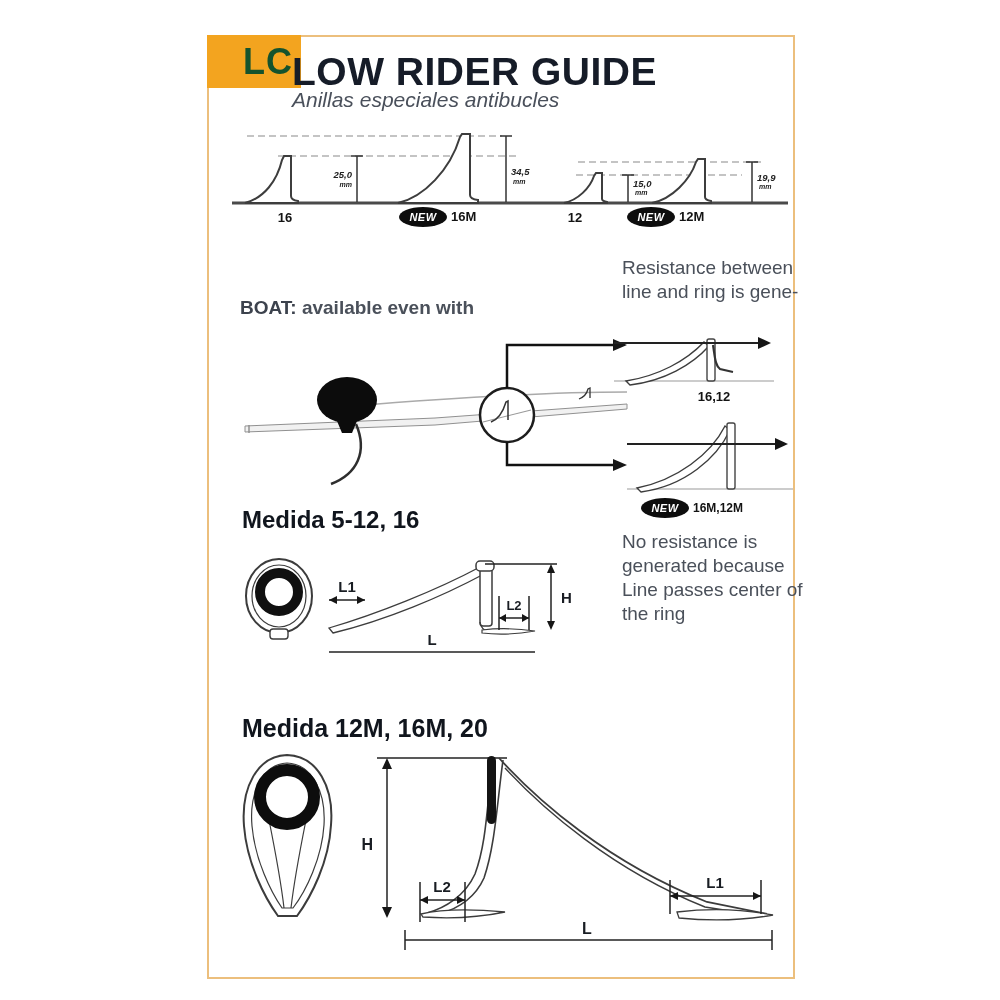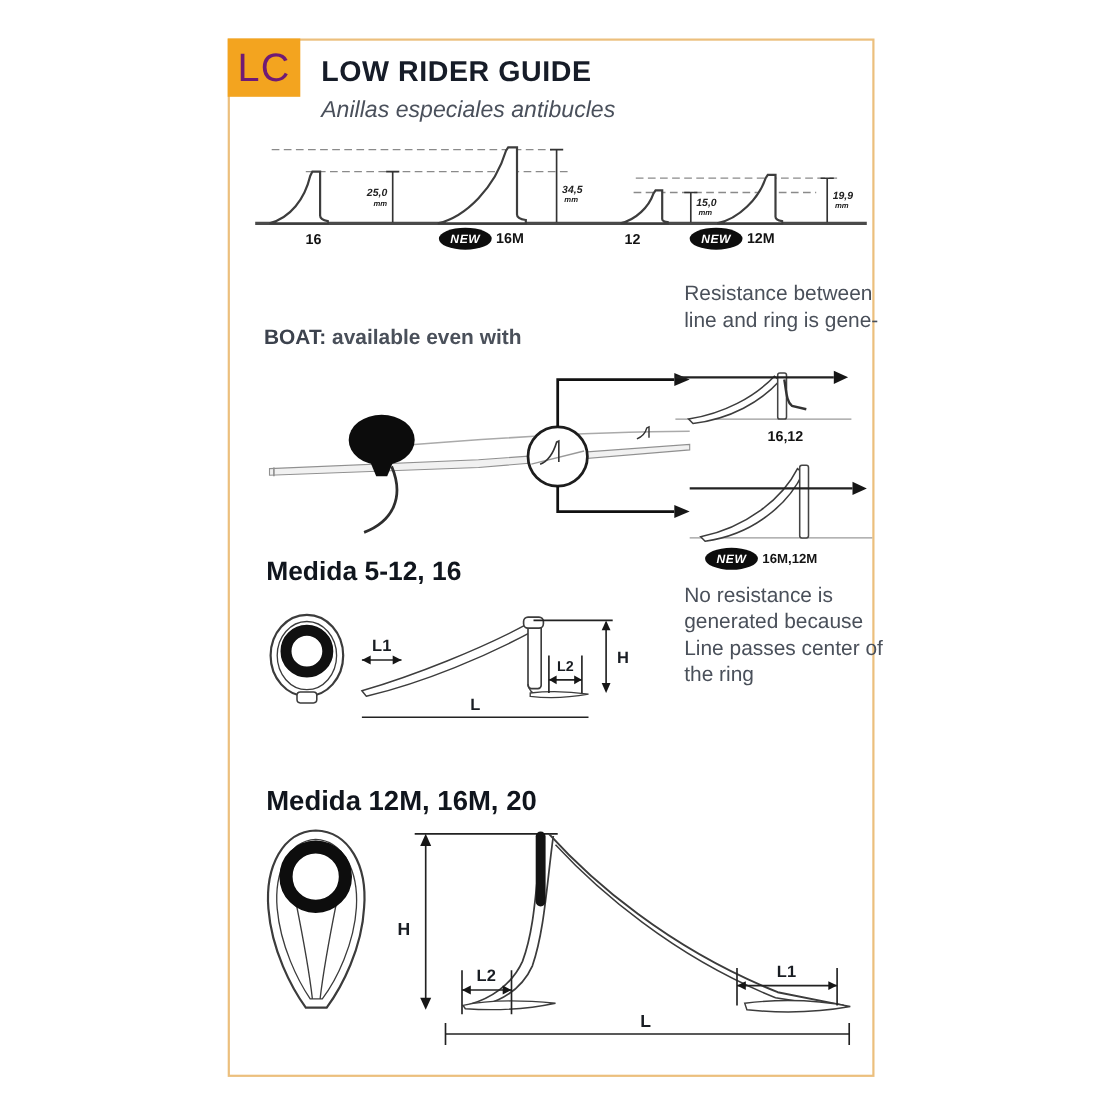--- a/index.html
+++ b/index.html
@@ -1,21 +1,21 @@
 <!DOCTYPE html>
 <html><head>
 <meta charset="utf-8">
 <style>
   html,body{margin:0;padding:0;background:#ffffff;}
   body{width:1000px;height:1000px;position:relative;font-family:"Liberation Sans",sans-serif;}
   .abs{position:absolute;}
   .frame{border:2px solid #ecbf7d;background:transparent;}
-  .badge{background:#f3a41f;color:#701a75;font-weight:normal;font-size:36px;
-         display:flex;align-items:center;justify-content:center;letter-spacing:1px;}
-  .title{font-weight:bold;font-size:26px;color:#161c28;letter-spacing:.5px;}
+  .badge{background:#f3a41f;color:#14532d;font-weight:bold;font-size:36px;
+         display:flex;align-items:center;justify-content:center;letter-spacing:1px;padding-left:28px;}
+  .title{font-weight:bold;font-size:39px;color:#161c28;letter-spacing:.5px;}
   .subtitle{font-size:21px;color:#4a505b;}
   .note{font-size:19px;line-height:24px;color:#4a505a;}
   .note b{color:#3c424d;}
   .heading{font-weight:bold;font-size:24px;color:#10151d;}
   svg{font-family:"Liberation Sans",sans-serif;display:block;}
   .fin{fill:#ffffff;stroke:#3d3d3d;stroke-width:2;}
   .thin{stroke:#3c3c3c;fill:none;}
   .dash{stroke:#8a8a8a;stroke-width:1.2;stroke-dasharray:7 4;}
   .meas{stroke:#333333;stroke-width:1.5;}
   .mval{font-size:9.5px;font-weight:bold;font-style:italic;fill:#222222;}

